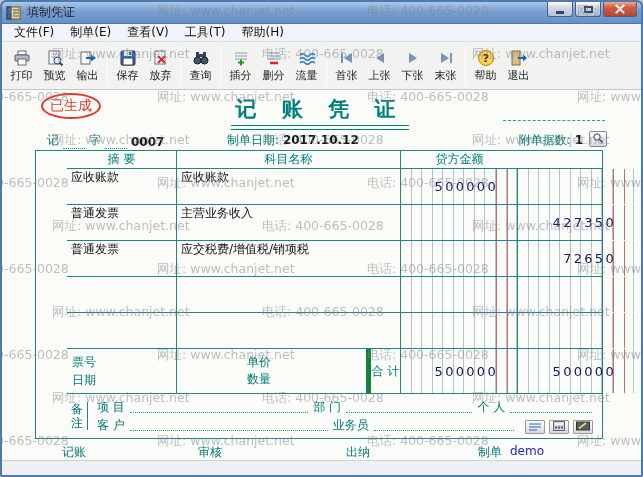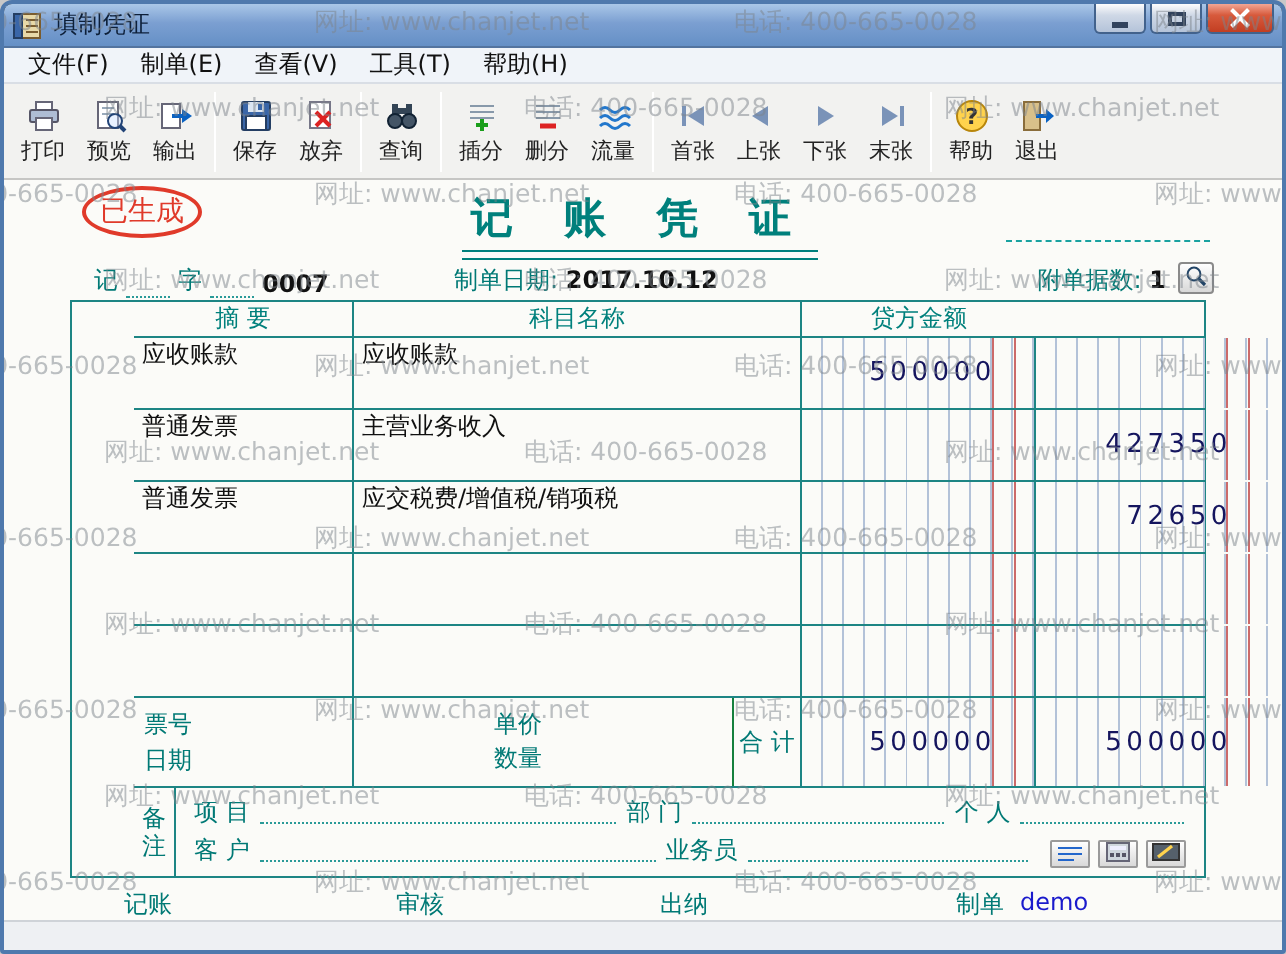--- a/index.html
+++ b/index.html
@@ -79,21 +79,21 @@
   .mag-btn {
     position:absolute; right:-2px; top:-1px; width:18px; height:16px;
     border:1px solid #8a8a8a; border-radius:2px; background:linear-gradient(#ffffff,#d8d8d8);
     display:flex; align-items:center; justify-content:center;
   }
   .vi-dash { position:absolute; right:0; top:-12px; width:102px; border-top:1px dashed #19a2a0; }
 
   
   .vtable { position:absolute; top:58px; left:0; width:568px; border:1px solid #1d8584; background:transparent; }
   .trow { display:flex; border-bottom:1px solid #1d8584;margin-left:31px; }
-  .remark-row { border-bottom:none; }
+  .remark-row { border-bottom:none;align-items:center; }
   .cell { border-right:1px solid #1d8584; overflow:hidden; }
   .c1 { flex:0 0 110px; } .c2 { flex:0 0 224px; } .c3 { flex:0 0 117px; } .c4 { flex:0 0 117px; border-right:none; }
   .thead { height:18px; }
   .thead .cell { display:flex; align-items:center; justify-content:center; color:#00807c; font-size:12px; }
   .tbody-row { height:36px; }
   .txtcell { padding:1px 4px; font-size:12px; color:#101010; line-height:15px; }
   .amt {
     position:relative; display:flex; align-items:center;
     background:
       linear-gradient(#cc6a6a,#cc6a6a) 95px 0 / 1px 100% no-repeat,
@@ -102,21 +102,21 @@
   }
   .num {
     width:100%; text-align:right; padding-right:19px; font-size:13px;
     letter-spacing:2.3px; color:#15155e;
   }
   .tfoot-row { height:45px; }
   .tfoot-row .c1 { padding:4px 5px; color:#007975; font-size:12px; line-height:18px; }
   .c2.split { display:flex; padding:0; }
   .pq { flex:1; padding:5px 0 0 70px; color:#007975; font-size:12px; line-height:17px; }
   .heji {
-    flex:0 0 34px; border-left:1px solid #15803d; display:flex; align-items:center;
+    flex:0 0 34px; border-left:5px solid #15803d; display:flex; align-items:center;
     justify-content:center; color:#007975; font-size:12px; white-space:nowrap;
   }
   .remark-row { height:44px; }
   .remark-label {
     flex:0 0 21px; border-right:1px solid #1d8584; color:#007975; font-size:12px;
     display:flex; align-items:center; justify-content:center; text-align:center;
     word-break:break-all; line-height:14px; padding:0 3px;
   }
   .remark-body { flex:1; padding:3px 7px 4px; display:flex; flex-direction:column; justify-content:space-between; }
   .rline { display:flex; align-items:flex-end; font-size:12px; color:#007975; height:18px; }
@@ -124,21 +124,21 @@
   .dots { border-bottom:1px dotted #2a9a98; height:2px; margin:0 3px 3px; }
   .d1 { flex:2.4; } .d2 { flex:1.7; } .d3 { flex:1.1; }
   .icon-btns { display:flex; gap:4px; margin:0 2px 0 8px; align-items:flex-end; }
   .mini-btn {
     width:20px; height:14px; border:1px solid #9a9a9a; border-radius:1px;
     background:linear-gradient(#fefefe,#d9d9d9); display:flex; align-items:center; justify-content:center;
   }
 
   .signatures { position:absolute; left:0; top:354px; width:100%; height:16px; font-size:12px; color:#007975; }
   .sig { position:absolute; top:0; }
-  .sig-bk { left:60px; } .sig-au { left:196px;text-align:right; } .sig-ca { left:328px; } .sig-pr { left:476px; }
+  .sig-bk { left:60px; } .sig-au { left:196px;text-align:right; } .sig-ca { left:344px; } .sig-pr { left:476px; }
   .sig-name { left:508px; color:#1a1acc; }
 
   .statusbar { height:15px; background:#eef0f3; border-top:1px solid #cfd3d8; }
 
   
   .wm-layer { position:absolute; inset:0; pointer-events:none; z-index:60; overflow:hidden; }
   .wm { position:absolute; color:#7d848b; opacity:.5; font-size:12.5px; white-space:nowrap; }
 </style>
 </head>
 <body>

